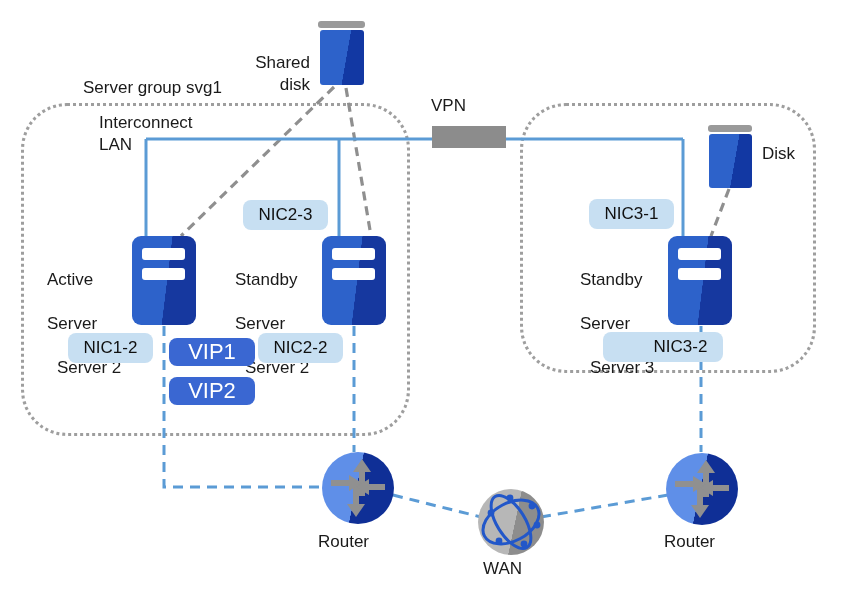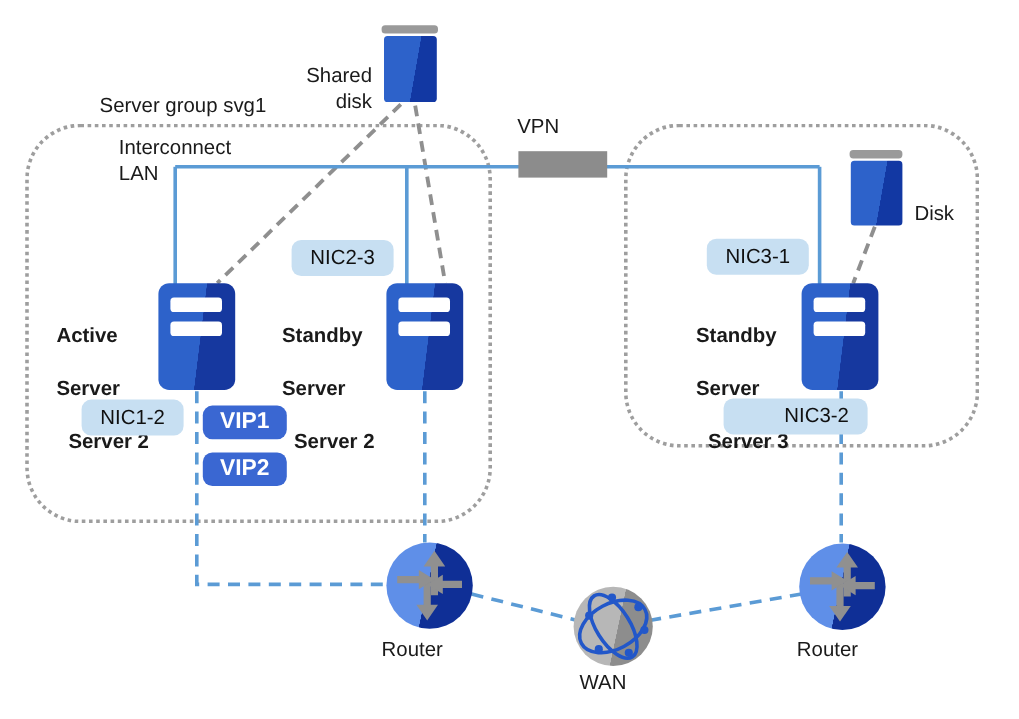--- a/index.html
+++ b/index.html
@@ -14,22 +14,22 @@
   .group-box{
     position:absolute;border:3px dotted #9e9e9e;border-radius:46px;background:transparent;
   }
   .lines{position:absolute;left:0;top:0;width:849px;height:599px;}
   .vpn-box{position:absolute;background:#8c8c8c;}
   .badge-nic{
     position:absolute;width:85px;height:30px;background:#c7dff2;border-radius:8px;
     display:flex;align-items:center;justify-content:center;font-size:17px;color:#101010;
   }
   .badge-vip{
-    position:absolute;width:70px;height:28px;background:#3a67d2;border-radius:8px;
-    display:flex;align-items:center;justify-content:center;font-size:19px;color:#ffffff;font-weight:bold;
+    position:absolute;width:86px;height:28px;background:#3a67d2;border-radius:8px;
+    display:flex;align-items:center;justify-content:center;font-size:22px;color:#ffffff;
   }
   .server-icon{
     position:absolute;width:64px;height:89px;border-radius:9px;
     background:linear-gradient(97deg,#2d62ca 54%,#16389f 54.3%);
   }
   .server-bar{
     position:absolute;left:10px;width:43px;height:12px;background:#ffffff;border-radius:3px;
   }
   .disk-cap{position:absolute;background:#9a9a9a;border-radius:3px;}
   .disk-body{
@@ -39,21 +39,21 @@
   .router{
     position:absolute;width:72px;height:72px;border-radius:50%;
     background:linear-gradient(102deg,#5f8fe8 48%,#0f2f96 48.3%);
   }
   .globe{
     position:absolute;width:66px;height:66px;border-radius:50%;
     background:linear-gradient(102deg,#b7b7b7 55%,#8d8d8d 55.3%);
   }
   svg{display:block;}
   .caption .nm{display:block;padding-left:10px;}
-  .caption span{display:block;font-weight:bold;}
+  .caption span{display:block;}
 </style>
 </head>
 <body>
 
 <div class="stage">
 
   <div class="group-box" style="left:21px;top:103px;width:383px;height:327px;"></div>
   <div class="group-box" style="left:520px;top:103px;width:290px;height:264px;"></div>
 
   <svg class="lines" viewBox="0 0 849 599">
@@ -80,21 +80,21 @@
 
   <div class="label center abs" style="left:83px;top:77px;width:200px;">Server group svg1</div>
 
   <div class="label center abs" style="left:431px;top:95px;width:72px;">VPN</div>
   <div class="vpn-box" style="left:432px;top:126px;width:74px;height:22px;"></div>
 
   <div class="label abs" style="left:99px;top:112px;width:112px;">Interconnect LAN</div>
 
   <div class="disk-cap" style="left:708px;top:125px;width:44px;height:7px;"></div>
   <div class="disk-body" style="left:709px;top:134px;width:43px;height:54px;"></div>
-  <div class="label abs" style="left:762px;top:143px;width:50px;margin-top:24px;">Disk</div>
+  <div class="label abs" style="left:762px;top:143px;width:50px;">Disk</div>
 
   <div class="badge-nic" style="left:243px;top:200px;">NIC2-3</div>
   <div class="badge-nic" style="left:589px;top:199px;">NIC3-1</div>
 
   <div class="server-icon" style="left:132px;top:236px;">
     <div class="server-bar" style="top:12px;"></div>
     <div class="server-bar" style="top:32px;"></div>
   </div>
   <div class="server-icon" style="left:322px;top:236px;">
     <div class="server-bar" style="top:12px;"></div>
@@ -117,20 +117,21 @@
   </div>
   <div class="label caption abs" style="left:580px;top:247px;">
     <span>Standby</span>
     <span>Server</span>
     <span class="nm">Server 3</span>
   </div>
 
   <div class="badge-nic" style="left:68px;top:333px;">NIC1-2</div>
   <div class="badge-vip" style="left:169px;top:338px;">VIP1</div>
   <div class="badge-vip" style="left:169px;top:377px;">VIP2</div>
+  <div class="badge-nic" style="left:258px;top:333px;">NIC2-2</div>
   <div class="badge-nic" style="left:603px;top:332px;padding-left:35px;">NIC3-2</div>
 
 
   <div class="router" style="left:322px;top:452px;">
     <svg width="72" height="72" viewBox="0 0 72 72">
       <g stroke="#909090" stroke-width="6" fill="#909090">
         <line x1="40" y1="44" x2="40" y2="18"></line>
           <polygon points="40,7 31,20 49,20" stroke="none"></polygon>
         <line x1="34" y1="30" x2="34" y2="55"></line>
           <polygon points="34,65 25,52 43,52" stroke="none"></polygon>

